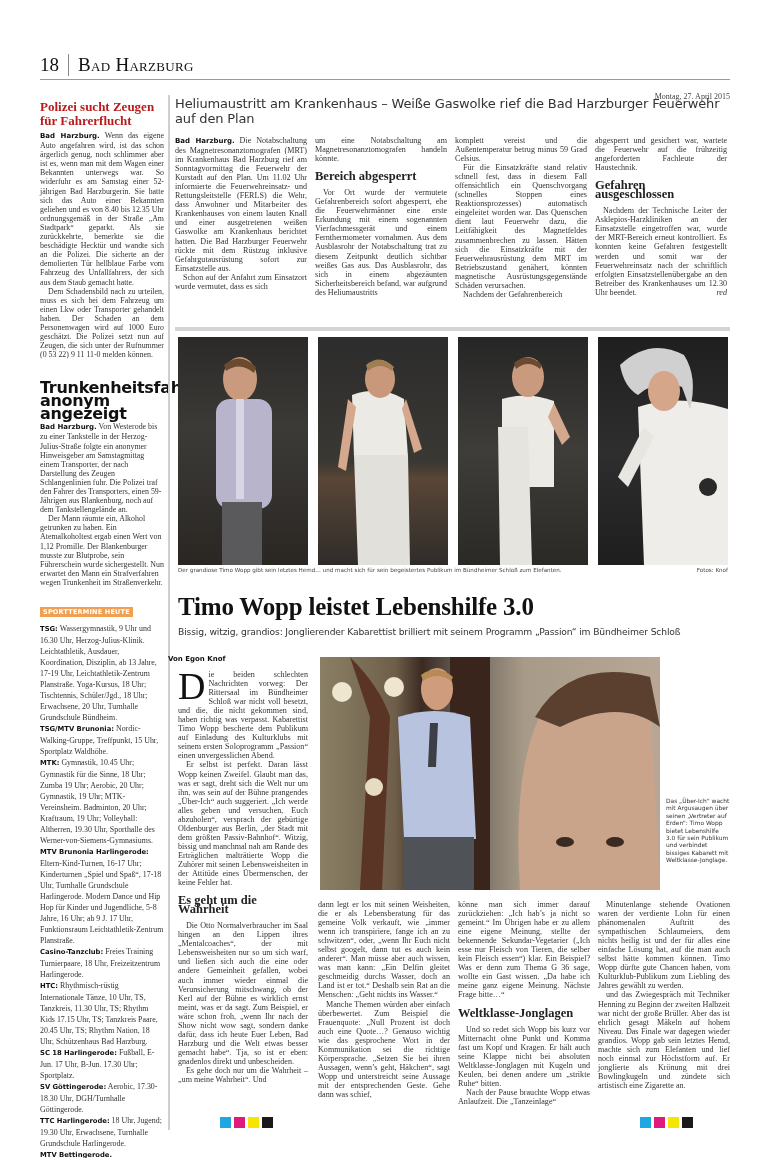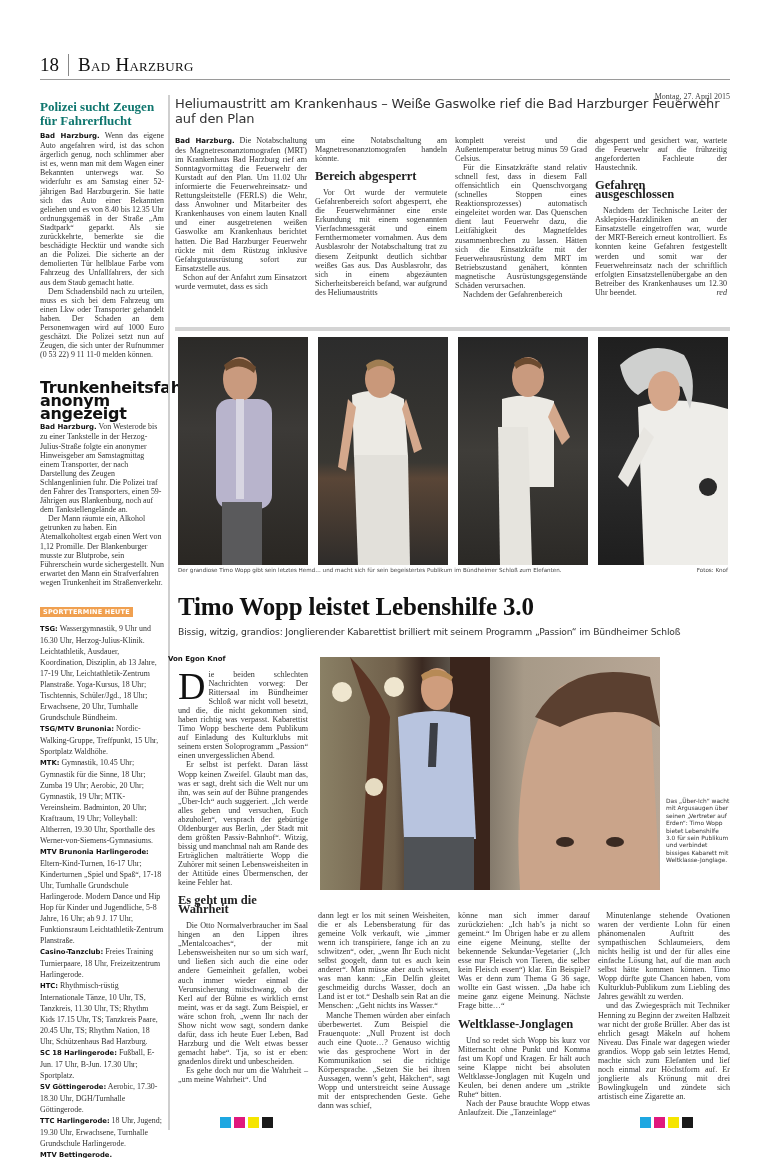--- a/index.html
+++ b/index.html
@@ -14,21 +14,21 @@
 
   
   #masthead { left: 40px; top: 52px; width: 690px; height: 28px; border-bottom: 1.5px solid #9a9a9a; }
   #page-num { left: 0; top: 2px; font-size: 19px; font-family: "Liberation Serif", serif; color: #111; }
   #head-divider { left: 28px; top: 2px; width: 1px; height: 22px; background: #888; }
   #section-title { left: 38px; top: 2px; font-family: "Liberation Serif", serif; font-size: 19px; font-variant: small-caps; letter-spacing: 0.3px; color: #111; }
   #issue-date { right: 0; top: 24px; font-family: "Liberation Serif", serif; font-size: 8px; color: #444; margin-top: 16px; }
 
   
   #left-col { left: 40px; top: 100px; width: 124px; }
-  .left-head { font-family: "Liberation Serif", serif; font-weight: bold; font-size: 13px; line-height: 14px; color: #0f766e; margin-bottom: 3px; }
+  .left-head { font-family: "Liberation Serif", serif; font-weight: bold; font-size: 13px; line-height: 14px; color: #b91c1c; margin-bottom: 3px; }
   .left-head-sans { font-family: "DejaVu Sans", sans-serif; font-weight: bold; font-size: 16px; line-height: 13px; color: #111; margin-bottom: 2px; letter-spacing: -0.3px; }
   #left-col .body-text { font-size: 7.9px; line-height: 9.1px; }
   #sport-label { display: inline-block; background: #f0a050; color: #fff; font-family: "DejaVu Sans", sans-serif; font-weight: bold; font-size: 6.5px; padding: 1px 3px; margin: 20px 0 6px; letter-spacing: 0.2px; }
   .sport-entry { font-family: "Liberation Serif", serif; font-size: 7.9px; line-height: 11px; color: #333; text-align: left; }
   .sport-entry .kicker { font-size: 6.8px; }
 
   #col-divider { left: 168px; top: 95px; width: 2px; height: 1035px; background: #cfcfcf; }
 
   
   #mrt-article { left: 175px; top: 92px; width: 555px; }
@@ -49,21 +49,21 @@
   #photo-caption-row { left: 178px; top: 567px; width: 550px; display: flex; justify-content: space-between; font-family: "DejaVu Sans", sans-serif; font-size: 5.6px; color: #444; }
 
   
   #wopp-title { left: 178px; top: 593px; font-family: "Liberation Serif", serif; font-weight: bold; font-size: 25px; line-height: 28px; color: #111; letter-spacing: -0.2px; }
   #wopp-deck { left: 178px; top: 626px; font-family: "DejaVu Sans", sans-serif; font-size: 9.2px; color: #333; letter-spacing: -0.15px; }
   #wopp-byline { left: 168px; top: 655px; }
   #wopp-col1 { left: 178px; top: 670px; width: 130px; }
   .dropcap { float: left; font-family: "Liberation Serif", serif; font-size: 38px; line-height: 30px; padding-right: 3px; margin-top: 1px; color: #111; }
   #main-photo { left: 320px; top: 657px; width: 340px; height: 233px; overflow: hidden; background: linear-gradient(90deg, #8a8065 0%, #6f5f4a 22%, #3b2a22 30%, #615a50 40%, #a79a88 60%, #b8a796 100%); }
   #main-caption { left: 666px; top: 798px; width: 64px; font-family: "DejaVu Sans", sans-serif; font-size: 5.9px; line-height: 7.4px; color: #333; }
-  .lower-col { top: 900px; width: 132px; margin-top: 11px; }
+  .lower-col { top: 900px; width: 132px; }
   #wopp-col2 { left: 318px; }
   #wopp-col3 { left: 458px; }
   #wopp-col4 { left: 598px; }
 
   
   .reg { top: 1117px; display: flex; gap: 3px; }
   .reg span { width: 11px; height: 11px; display: block; }
 </style>
 </head>
 <body>

